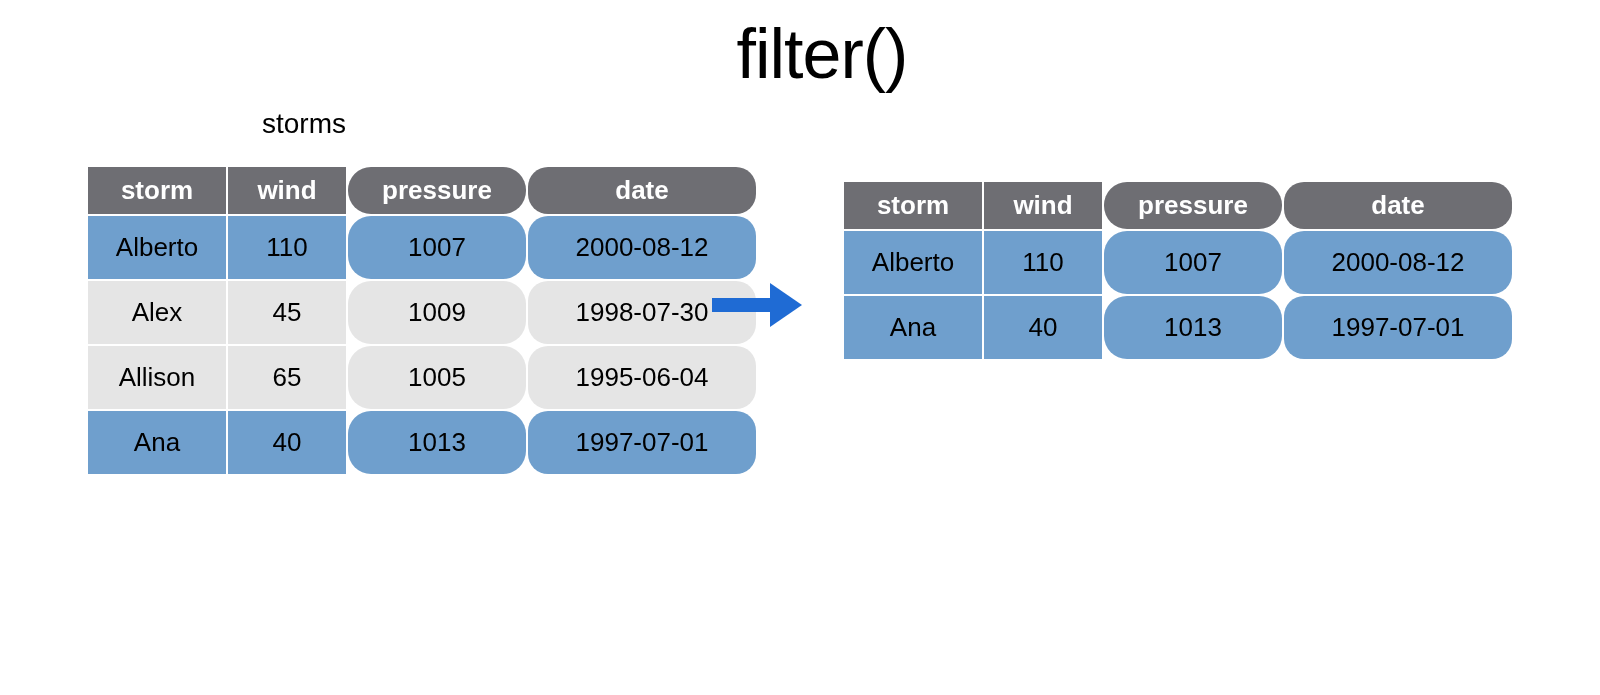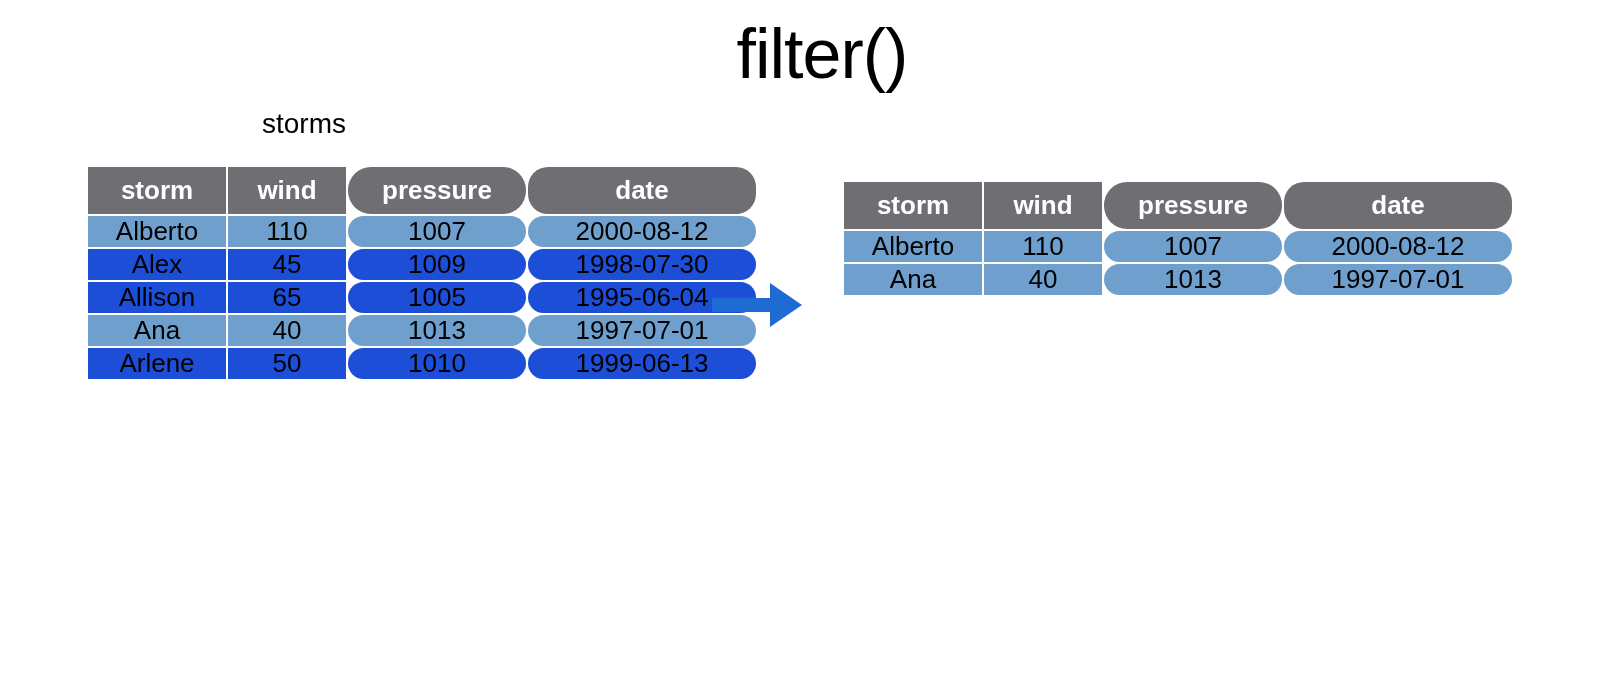--- a/index.html
+++ b/index.html
@@ -41,25 +41,25 @@
   .tbl th {
     background: #6e6e73;
     color: #ffffff;
     font-weight: 600;
     font-size: 26px;
     padding: 8px 14px;
     text-align: center;
   }
   .tbl td {
     font-size: 26px;
-    padding: 0 14px;
+    padding: 16px 14px;
     text-align: center;
     white-space: nowrap;
   }
-  .row-plain td { background: #1d4ed8; }
+  .row-plain td { background: #e5e5e5; }
   .row-hl    td { background: #6f9fcd; }
   .arrow {
     position: absolute;
     width: 90px;
     height: 50px;
     display: flex;
     align-items: center;
   }
   .arrow .shaft {
     flex: 1;
@@ -114,26 +114,20 @@
           <td class="col-wind">65</td>
           <td class="col-pressure">1005</td>
           <td class="col-date">1995-06-04</td>
         </tr>
         <tr class="row-hl">
           <td class="col-storm">Ana</td>
           <td class="col-wind">40</td>
           <td class="col-pressure">1013</td>
           <td class="col-date">1997-07-01</td>
         </tr>
-        <tr class="row-plain">
-          <td class="col-storm">Arlene</td>
-          <td class="col-wind">50</td>
-          <td class="col-pressure">1010</td>
-          <td class="col-date">1999-06-13</td>
-        </tr>
       </tbody>
   </table>
 
   <div class="arrow" style="left:690px; top:280px;">
     <div class="shaft"></div>
       <div class="head"></div>
   </div>
 
   <table class="tbl" id="right-table" style="left:820px; top:180px;">
     <thead>

